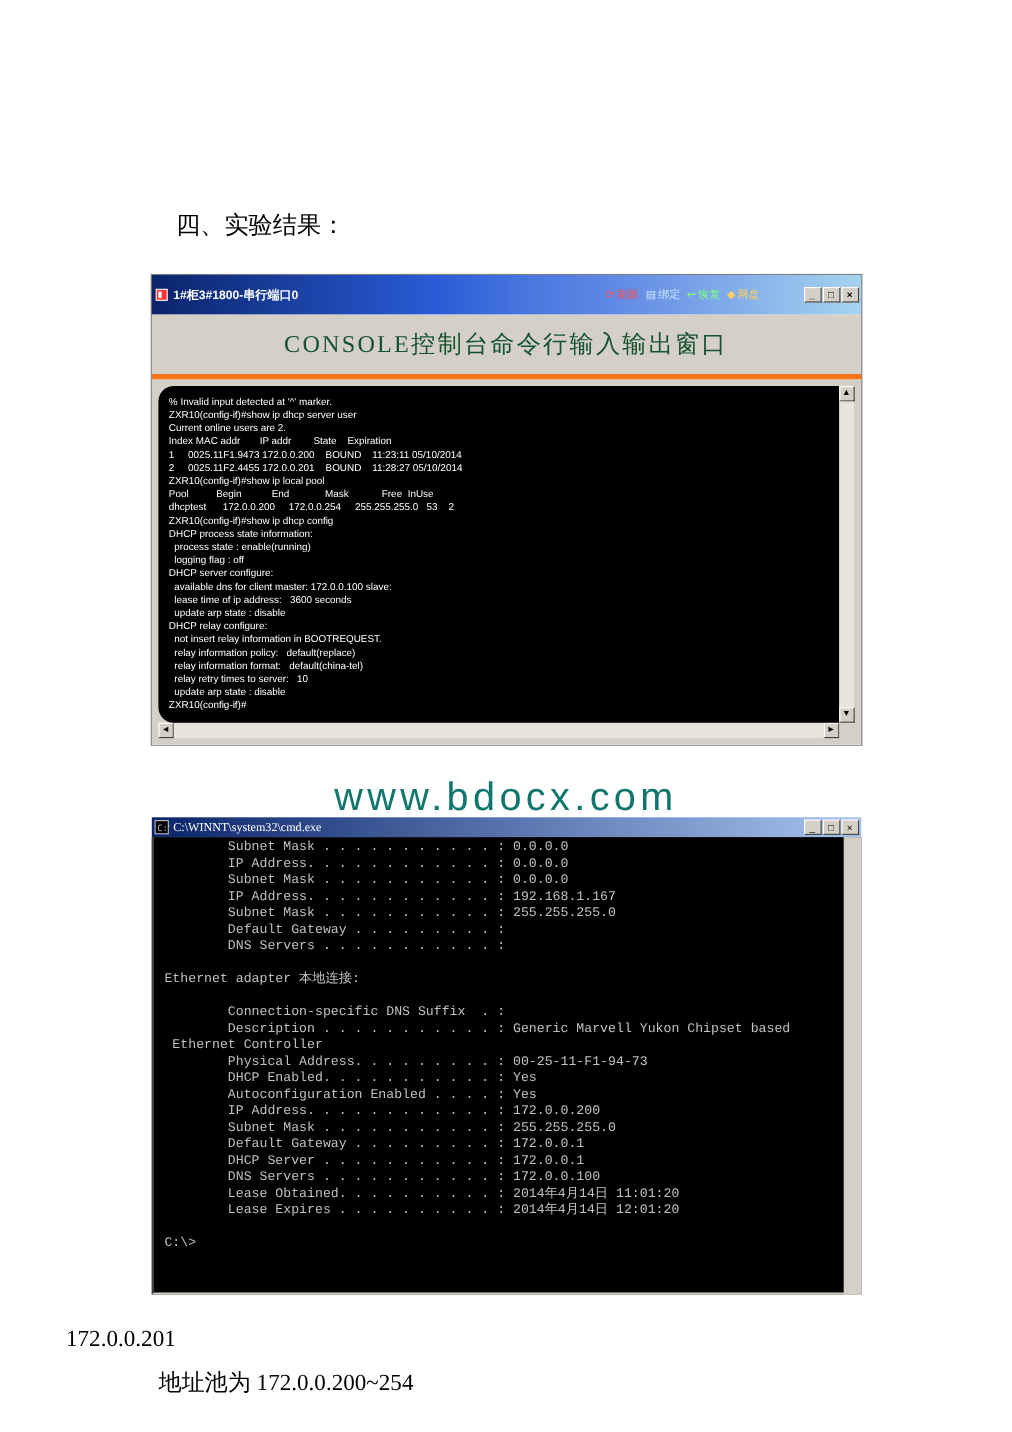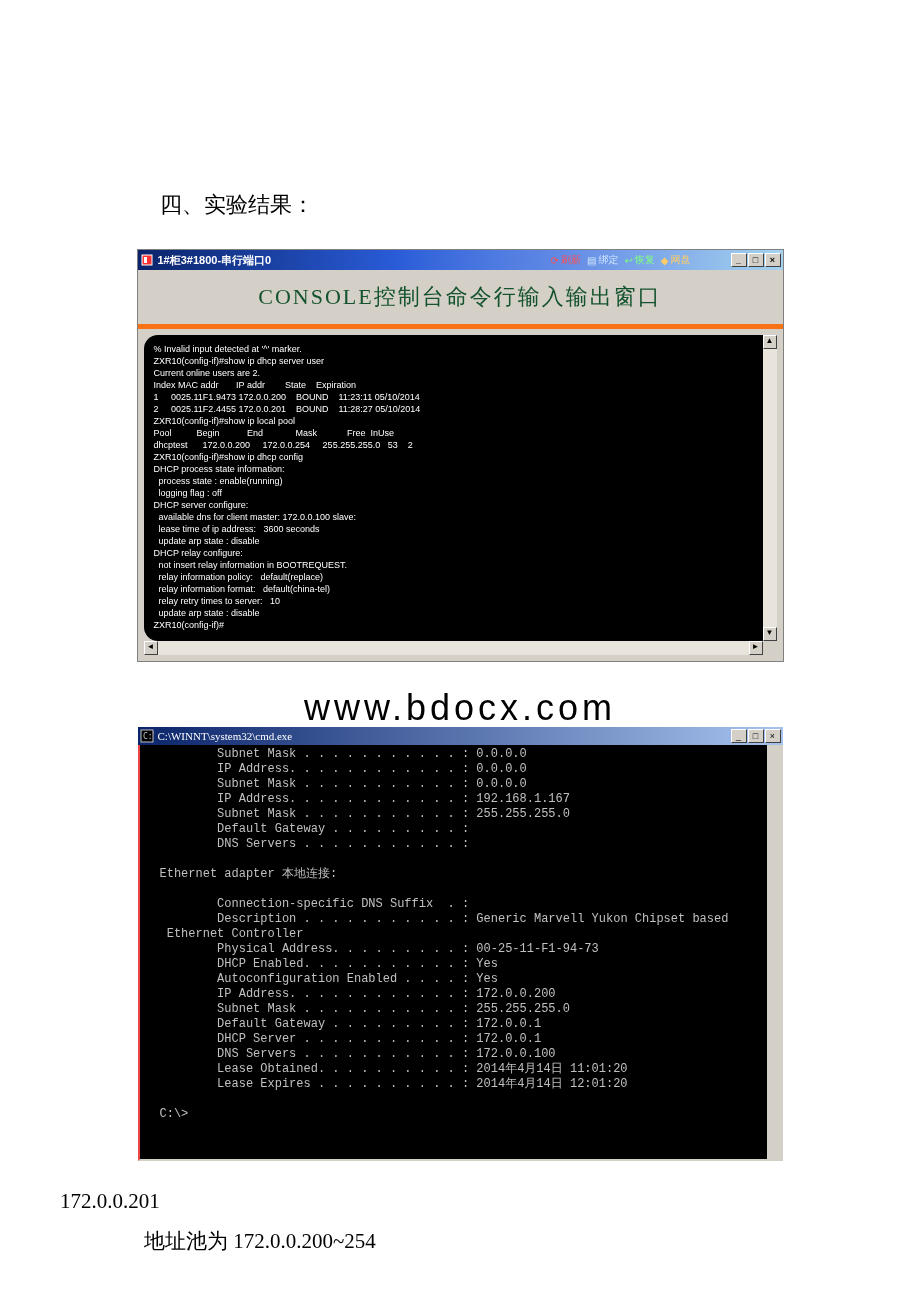--- a/index.html
+++ b/index.html
@@ -19,21 +19,21 @@
   }
   .window {
     position: relative;
     margin: 0 auto 30px auto;
     width: 645px;
     box-shadow: 0 0 0 1px #808080;
   }
   .titlebar {
     display: flex;
     align-items: center;
-    height: 20px;
+    height: 36px;
     background: linear-gradient(to right, #0a246a, #2a5cd8 40%, #4d7ae0 55%, #6089e5 65%, #a6d3ef 100%);
     color: #fff;
     font-family: Tahoma, Arial, sans-serif;
     font-size: 11px;
     font-weight: bold;
     padding: 0 2px;
   }
   .titlebar .icon {
     width: 14px;
     height: 14px;
@@ -141,21 +141,21 @@
     display: flex;
   }
   .scroll-h .scroll-btn { width: 14px; height: 14px; }
   .scroll-h .scroll-track { flex: 1; background: #e8e4dc; }
   .scroll-corner { width: 14px; height: 14px; background: #d4d0c8; }
 
   .watermark {
     text-align: center;
     font-family: Arial, sans-serif;
     font-size: 36px;
-    color: #000000;
+    color: #0f766e;
     letter-spacing: 4px;
     margin: -4px 0 -2px 0;
     font-weight: 300;
   }
 
   .window2 {
     width: 645px;
     margin: 0 auto;
   }
   .titlebar2 {
@@ -179,25 +179,25 @@
   .titlebar2 .title {
     flex: 1;
     font-family: Liberation Serif, serif;
   }
   .cmd {
     background: #000;
     color: #c0c0c0;
     font-family: "Courier New", "SimSun", monospace;
     font-size: 12px;
     line-height: 15px;
-    padding: 2px 4px 2px 20px;
+    padding: 2px 4px 2px 10px;
     white-space: pre;
     height: 410px;
     overflow: hidden;
-    border-left: 2px solid #ef4444;
+    border-left: 2px solid #404040;
     border-right: 16px solid #d4d0c8;
     border-bottom: 2px solid #d4d0c8;
     position: relative;
   }
   .body-text {
     font-size: 21px;
     line-height: 32px;
     margin-top: 24px;
   }
   .body-text p {

